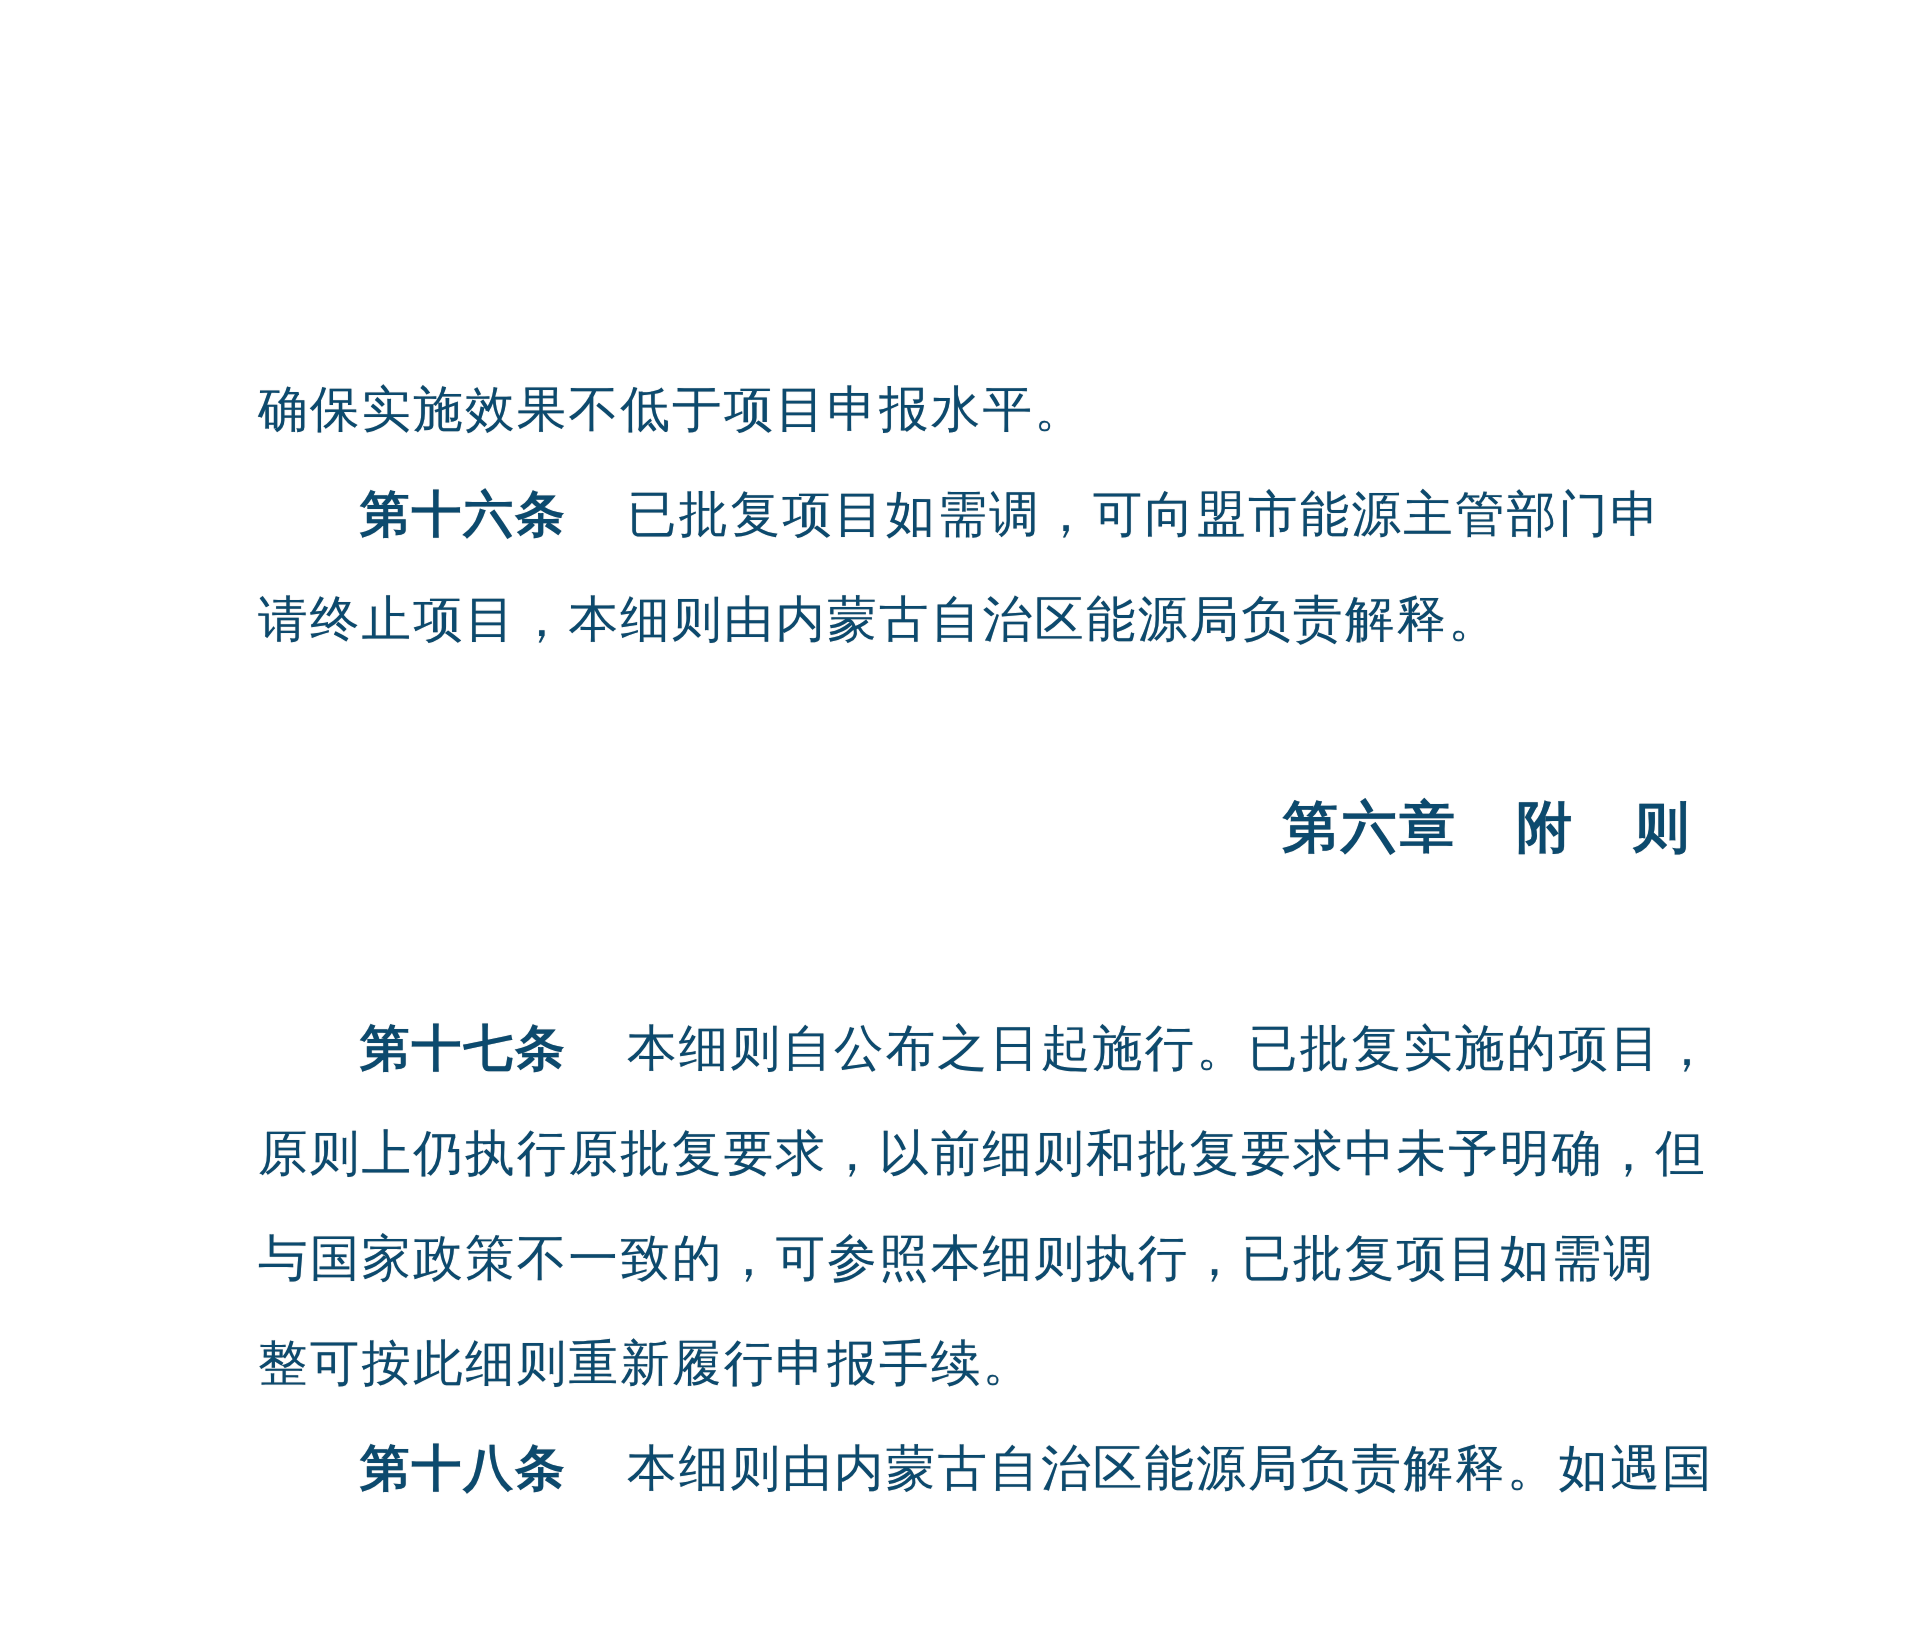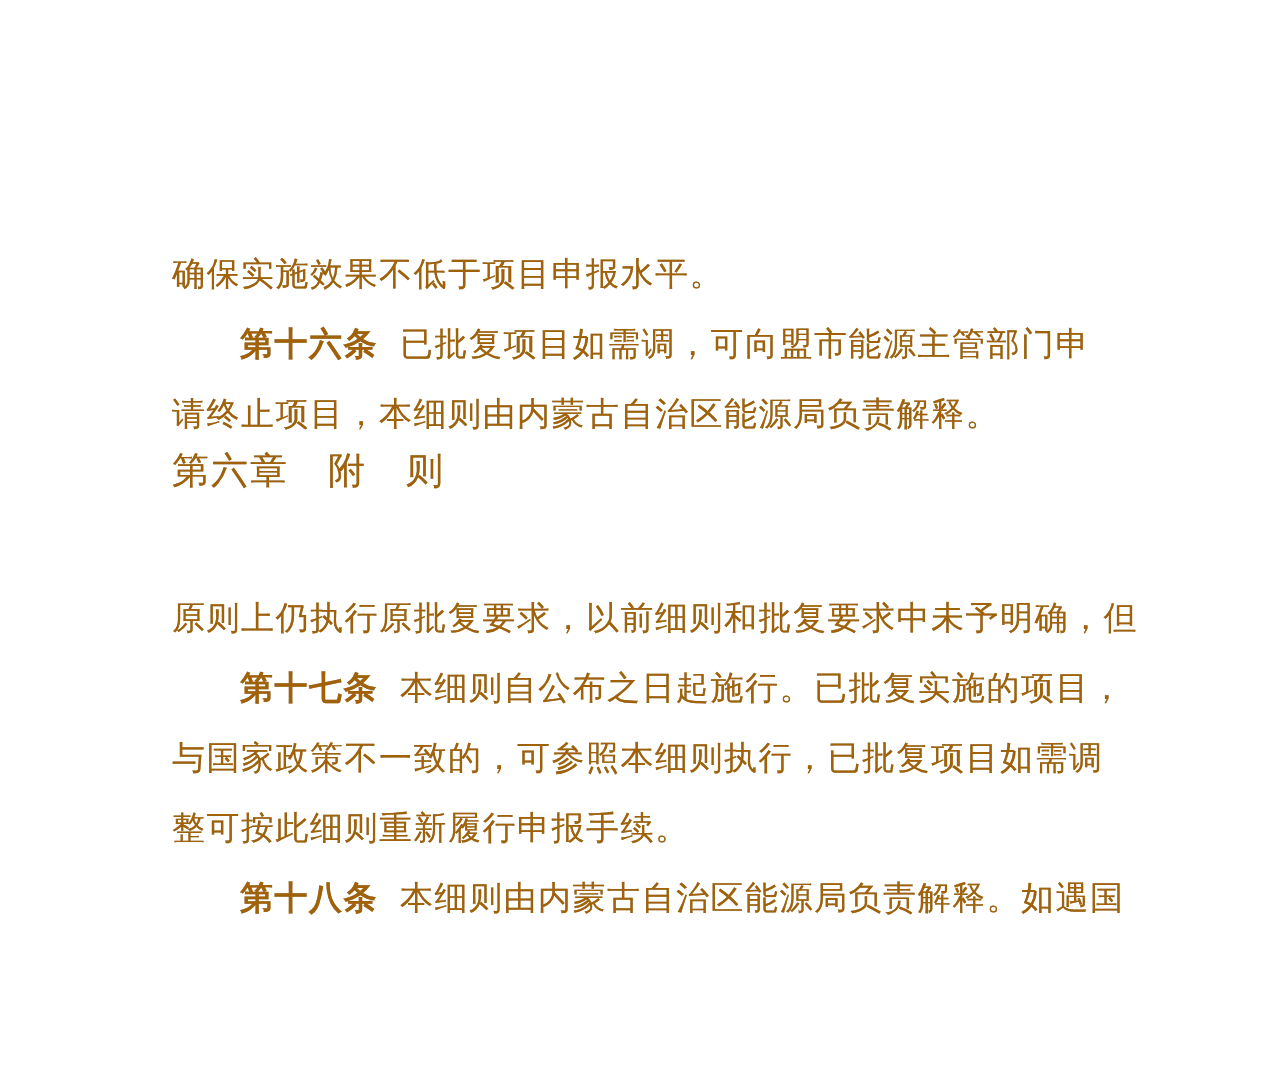--- a/index.html
+++ b/index.html
@@ -4,68 +4,69 @@
 <style>
   * { margin: 0; padding: 0; box-sizing: border-box; }
   html, body { background: #e8e8e8; }
   .page {
     position: relative;
     width: 1280px;
     height: 1092px;
     background: #ffffff;
     overflow: hidden;
     font-family: "Liberation Serif", "DejaVu Serif", serif;
-    color: #a16207;
+    color: #0c4a6e;
   }
   .content {
     position: absolute;
     top: 239px;
     left: 172px;
     width: 956px;
   }
   .line {
     font-size: 33px;
     line-height: 70px;
     letter-spacing: 1.5px;
     white-space: nowrap;
     text-shadow: 0 0 0.6px rgba(0,0,0,0.35);
   }
   .line.indent { text-indent: 68px; }
   .article-label {
     font-weight: bold;
-    margin-right: 22px;
+    margin-right: 40px;
   }
   .article-label:empty { display: none; margin: 0; }
   .chapter-heading {
     font-size: 37px;
-    font-weight: normal;
+    font-weight: bold;
     line-height: 44px;
     letter-spacing: 2px;
-    text-align: left;
+    text-align: right;
+    margin-top: 82px;
     margin-bottom: 90px;
     text-shadow: 0 0 0.5px rgba(0,0,0,0.4);
   }
 </style>
 </head>
 <body>
 
 <div class="page">
   <div class="content">
 
     <div class="line"><span>确保实施效果不低于项目申报水平。</span></div>
 
     <div class="line indent"><span class="article-label">第十六条</span><span>已批复项目如需调，可向盟市能源主管部门申</span></div>
 
     <div class="line"><span>请终止项目，本细则由内蒙古自治区能源局负责解释。</span></div>
 
     <div class="chapter-heading">第六章　附　则</div>
 
+    <div class="line indent"><span class="article-label">第十七条</span><span>本细则自公布之日起施行。已批复实施的项目，</span></div>
+
     <div class="line"><span>原则上仍执行原批复要求，以前细则和批复要求中未予明确，但</span></div>
-
-    <div class="line indent"><span class="article-label">第十七条</span><span>本细则自公布之日起施行。已批复实施的项目，</span></div>
 
     <div class="line"><span>与国家政策不一致的，可参照本细则执行，已批复项目如需调</span></div>
 
     <div class="line"><span>整可按此细则重新履行申报手续。</span></div>
 
     <div class="line indent"><span class="article-label">第十八条</span><span>本细则由内蒙古自治区能源局负责解释。如遇国</span></div>
 
 
   </div>
 </div>

